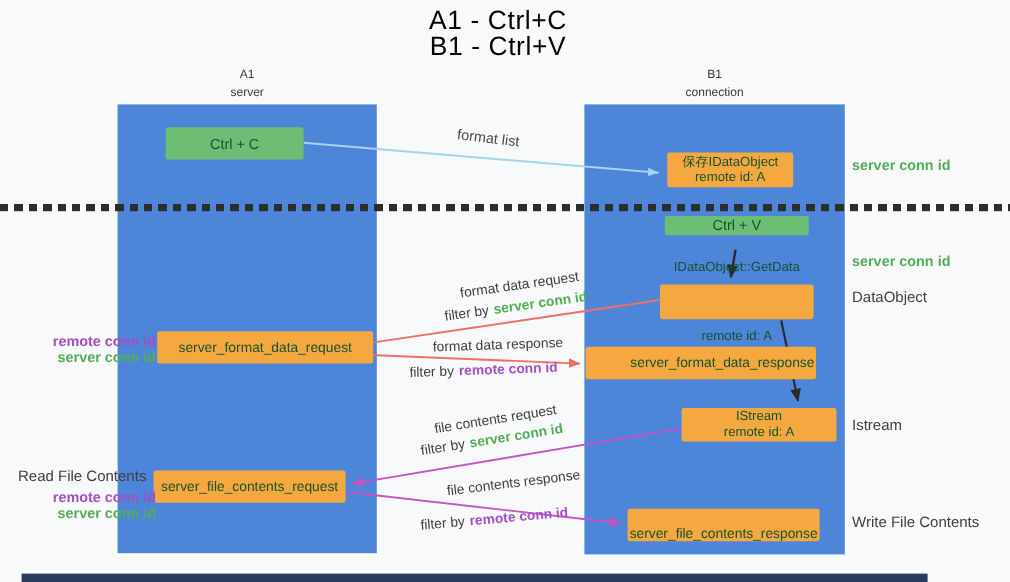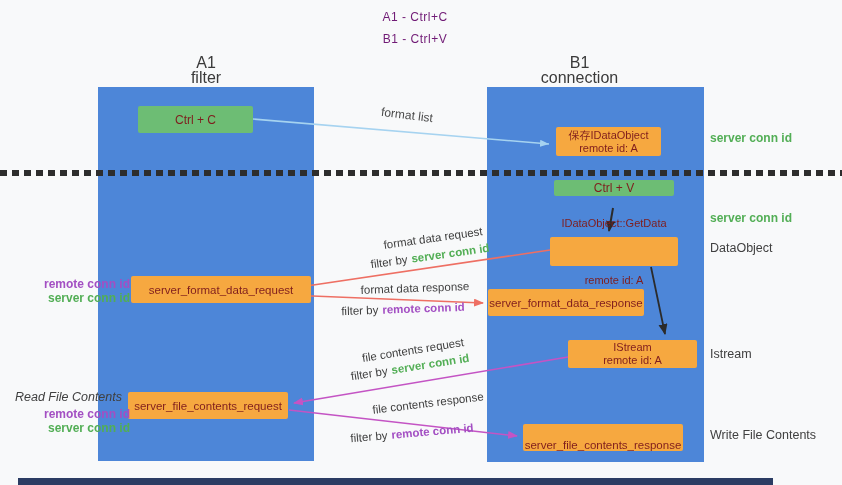--- a/index.html
+++ b/index.html
@@ -4,44 +4,44 @@
 <style>
   html,body{margin:0;padding:0;}
   body{
     width:842px;height:485px;position:relative;overflow:hidden;
     background:#f8f9fa;
     font-family:"Liberation Sans", sans-serif;
     color:#3c3c3c;
   }
   .abs{position:absolute;}
   
-  .title{left:300px;top:6px;width:230px;text-align:center;font-size:12px;line-height:22px;color:#701a75;letter-spacing:.5px;z-index:2;}
+  .title{left:300px;top:6px;width:230px;text-align:center;font-size:22px;line-height:22px;color:#000000;letter-spacing:.5px;z-index:2;}
   
-  .col-header{top:55px;text-align:center;font-size:16px;line-height:15px;color:#3a3a3a;z-index:2;}
+  .col-header{top:55px;text-align:center;font-size:10px;line-height:15px;color:#3a3a3a;z-index:2;}
   #hdrA{left:98px;width:216px;}
-  #hdrB{left:471px;width:217px;}
+  #hdrB{left:487px;width:217px;}
   
   .lifeline{background:#4d86d8;z-index:1;}
   #rectA{left:98px;top:87px;width:216px;height:374px;}
   #rectB{left:487px;top:87px;width:217px;height:375px;}
   
   .divider{left:0;top:170px;width:842px;height:6px;z-index:5;
     background:repeating-linear-gradient(90deg,#2d2d2d 0 7px,transparent 7px 12px);}
   
-  .node{z-index:6;color:#7f1d1d;text-align:center;border-radius:2px;}
+  .node{z-index:6;color:#14532d;text-align:center;border-radius:2px;}
   .node.green{background:#6dbd74;}
   .node.orange{background:#f6a840;}
   .one-line{font-size:12px;display:flex;align-items:center;justify-content:center;}
   .two-line{font-size:11px;line-height:13px;display:flex;flex-direction:column;align-items:center;justify-content:center;}
   #boxCtrlC{left:138px;top:106px;width:115px;height:27px;}
   #boxSave{left:556px;top:127px;width:105px;height:29px;}
   #boxCtrlV{left:554px;top:180px;width:120px;height:16px;}
   #boxGetData{left:550px;top:237px;width:128px;height:29px;gap:44px;}
   #boxFmtReq{left:131px;top:276px;width:180px;height:27px;font-size:11.5px;}
-  #boxFmtResp{left:488px;top:289px;width:156px;height:27px;font-size:11.5px;}
+  #boxFmtResp{left:488px;top:289px;width:156px;height:27px;font-size:11.5px;padding-left:36px;}
   #boxIStream{left:568px;top:340px;width:129px;height:28px;}
   #boxFileReq{left:128px;top:392px;width:160px;height:27px;font-size:11.5px;}
   #boxFileResp{left:523px;top:424px;width:160px;height:27px;font-size:11.5px;align-items:flex-end;}
   
   #arrows{left:0;top:0;z-index:4;pointer-events:none;}
   
   .alabel{z-index:7;font-size:11.5px;color:#3f3f3f;text-align:center;white-space:nowrap;}
   .alabel .key{font-weight:bold;margin-left:4px;}
   .key.green{color:#52ae55;}
   .key.purple{color:#a34fc3;}
@@ -54,41 +54,41 @@
   #lblFcReqFilter{left:340px;top:361px;width:140px;transform:rotate(-9deg);}
   #lblFcResp{left:358px;top:397px;width:140px;transform:rotate(-7deg);}
   #lblFcRespFilter{left:342px;top:427px;width:140px;transform:rotate(-5deg);}
   
   .side{z-index:7;font-size:12px;white-space:nowrap;}
   .side.bold-pair{font-weight:bold;line-height:14px;text-align:right;}
   .purple-text{color:#a34fc3;}
   .green-text{color:#52ae55;font-weight:bold;}
   .gray-text{color:#404040;font-size:12.5px;}
   #pair1{left:18px;top:277px;width:112px;}
-  #readFile{left:2px;top:390px;width:120px;text-align:right;font-style:italic;}
+  #readFile{left:2px;top:390px;width:120px;text-align:right;}
   #pair2{left:18px;top:407px;width:112px;}
   #srvConn1{left:710px;top:131px;}
   #srvConn2{left:710px;top:211px;}
   #lblDataObject{left:710px;top:241px;}
   #lblIstreamSide{left:710px;top:347px;}
   #writeFile{left:710px;top:428px;}
   
   #bottomBar{left:18px;top:478px;width:755px;height:7px;background:#2b3c63;z-index:8;}
 </style>
 </head>
 <body>
 
 <div class="abs title">
   <div>A1 - Ctrl+C</div>
   <div>B1 - Ctrl+V</div>
 </div>
 
 <div class="abs col-header" id="hdrA">
   <div>A1</div>
-  <div>filter</div>
+  <div>server</div>
 </div>
 <div class="abs col-header" id="hdrB">
   <div>B1</div>
   <div>connection</div>
 </div>
 
 <div class="abs lifeline" id="rectA"></div>
 <div class="abs lifeline" id="rectB"></div>
 
 <div class="abs divider"></div>

